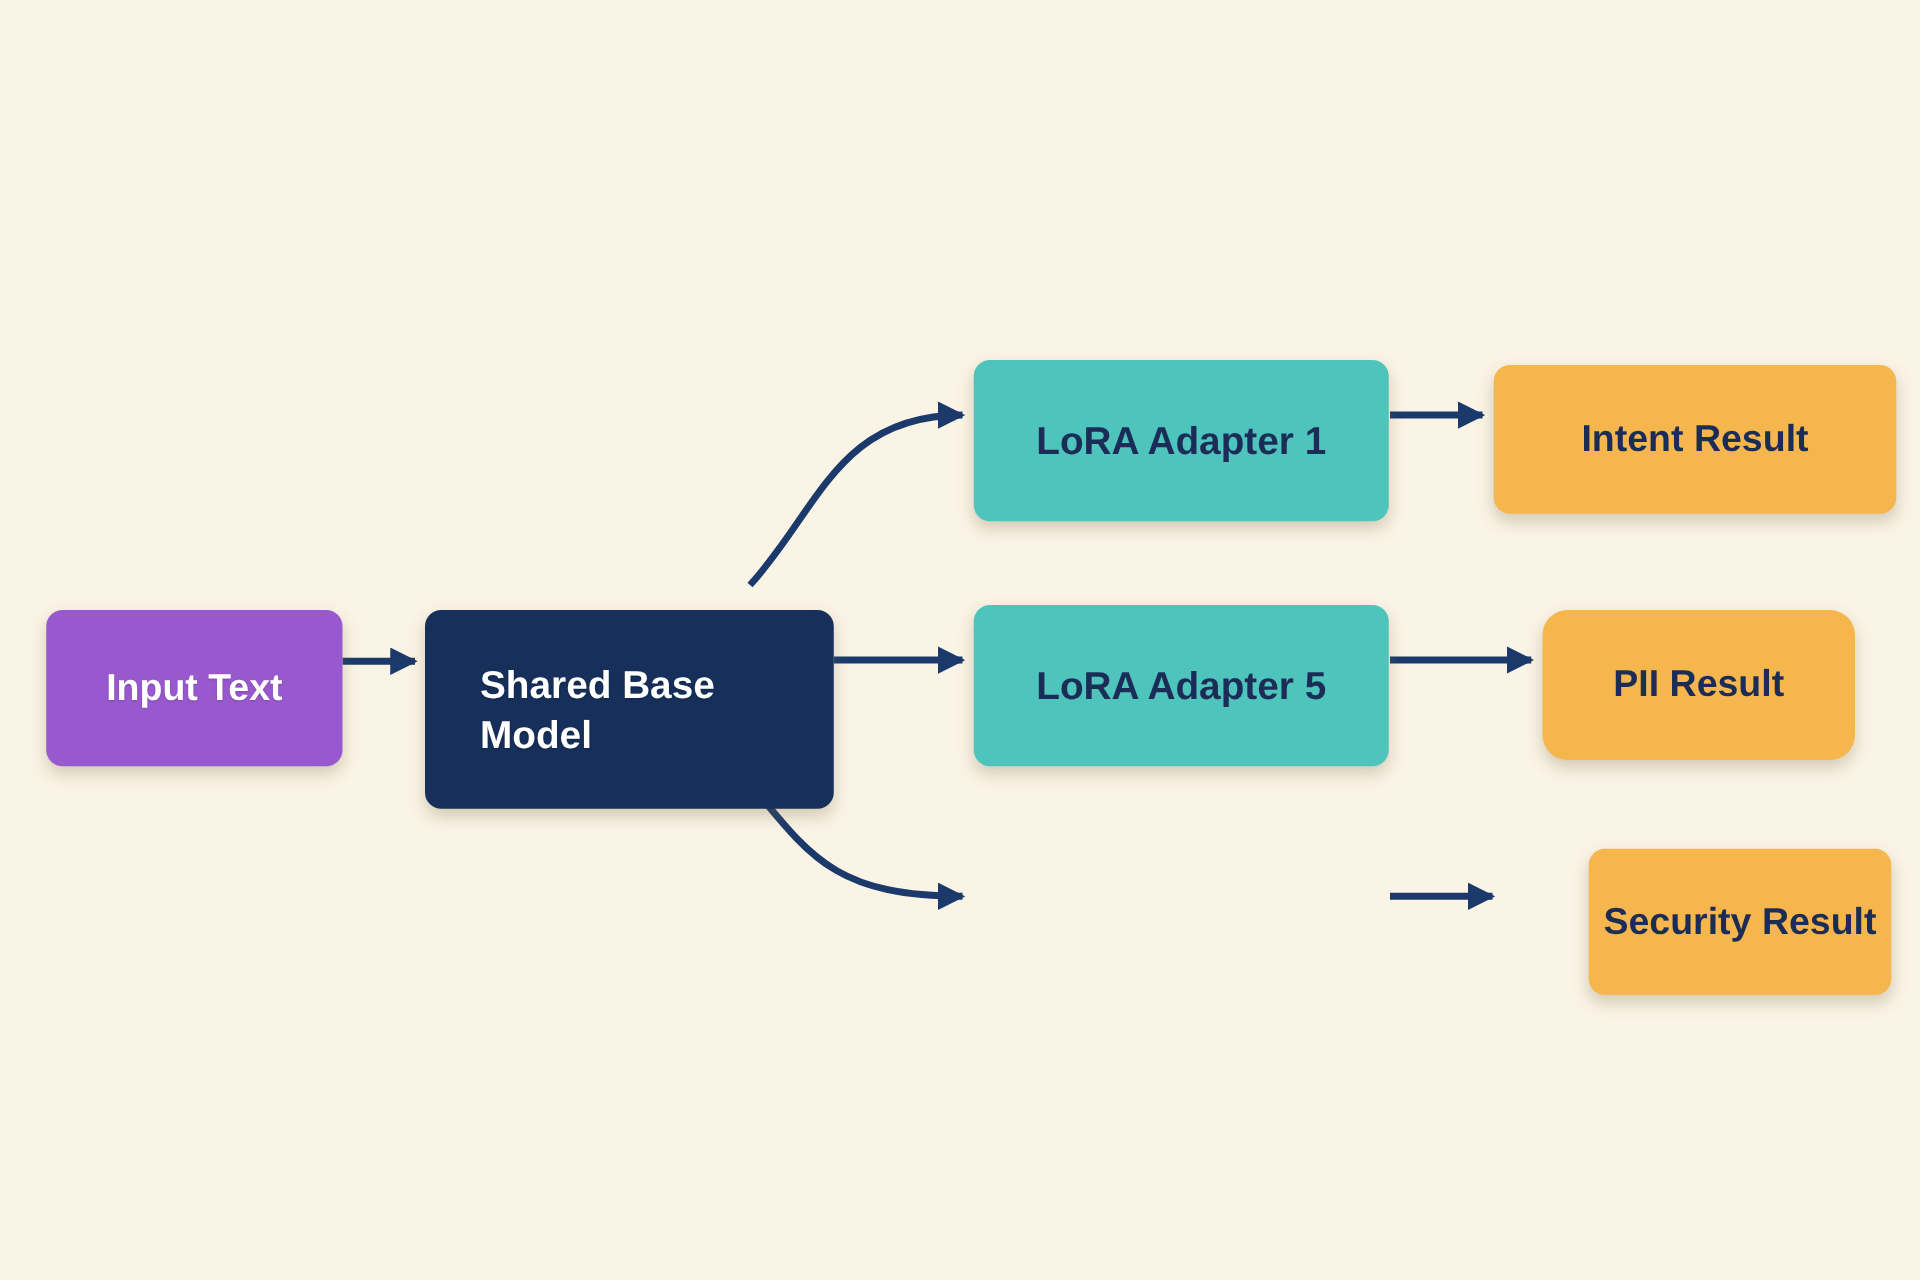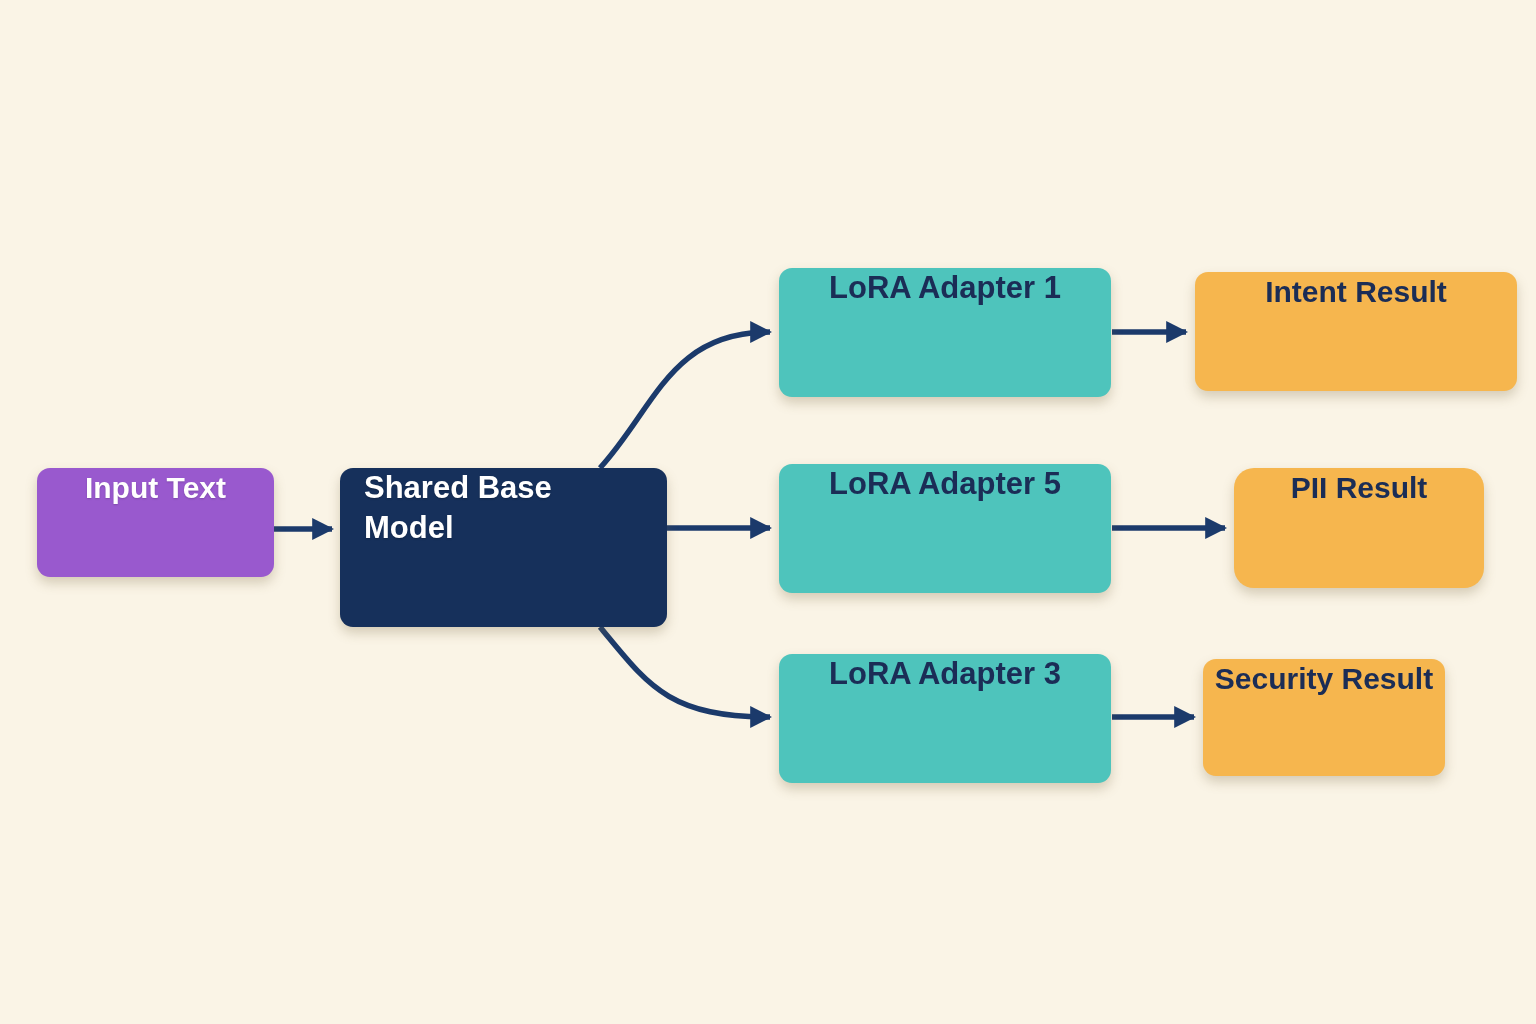--- a/index.html
+++ b/index.html
@@ -18,53 +18,54 @@
     width:1536px;height:1024px;
     background:var(--background);
     overflow:hidden;
     font-family:"Liberation Sans",sans-serif;
   }
   .edges{position:absolute;inset:0;width:1536px;height:1024px;}
   .edges path{stroke:var(--edge);stroke-width:5.5;fill:none;}
   .edges .arrowhead{fill:var(--edge);stroke:none;}
   .node{
     position:absolute;
-    display:flex;align-items:flex-start;justify-content:center;
+    display:flex;align-items:center;justify-content:center;
     border-radius:13px;
     box-shadow:0 6px 12px rgba(120,100,60,0.28);
     font-weight:700;font-size:30px;line-height:40px;
     text-align:center;
     box-sizing:border-box;
+    margin-top:20px;
   }
   .node.input{
-    left:37px;top:468px;width:237px;height:109px;
+    left:37px;top:468px;width:237px;height:125px;
     background:var(--node_input);color:var(--text_light);
     text-shadow:0 1px 2px rgba(0,0,0,0.18);
   }
   .node.base{
     left:340px;top:468px;width:327px;height:159px;
     background:var(--node_base);color:var(--text_light);
     justify-content:flex-start;text-align:left;
-    padding-left:24px;font-size:31px;
+    padding-left:44px;font-size:31px;
     text-shadow:0 1px 2px rgba(0,0,0,0.25);
   }
   .node.base .label{max-width:215px;}
   .node.adapter{
     background:var(--node_adapter);color:var(--text_dark);
     width:332px;left:779px;height:129px;font-size:31px;
   }
   .node.adapter1{top:268px;}
   .node.adapter2{top:464px;}
   .node.adapter3{top:654px;}
   .node.result{
     background:var(--node_result);color:var(--text_dark);
   }
   .node.result1{left:1195px;top:272px;width:322px;height:119px;}
   .node.result2{left:1234px;top:468px;width:250px;height:120px;border-radius:20px;}
-  .node.result3{left:1203px;top:659px;width:242px;height:117px;}
+  .node.result3{left:1271px;top:659px;width:242px;height:117px;}
 </style>
 </head>
 <body>
 
 <div class="stage">
 
   <svg class="edges" viewBox="0 0 1536 1024" xmlns="http://www.w3.org/2000/svg" aria-hidden="true">
     <defs>
       <marker id="arrow" viewBox="0 0 10 10" refX="9" refY="5" markerWidth="4" markerHeight="4" orient="auto" markerUnits="strokeWidth">
         <path class="arrowhead" d="M 0 0 L 10 5 L 0 10 z"></path>
@@ -88,23 +89,20 @@
   </div>
 
   <div class="node adapter adapter1">
     <span class="label">LoRA Adapter 1</span>
   </div>
 
   <div class="node adapter adapter2">
     <span class="label">LoRA Adapter 5</span>
   </div>
 
-  <div class="node adapter adapter3">
-    <span class="label">LoRA Adapter 3</span>
-  </div>
 
   <div class="node result result1">
     <span class="label">Intent Result</span>
   </div>
 
   <div class="node result result2">
     <span class="label">PII Result</span>
   </div>
 
   <div class="node result result3">

